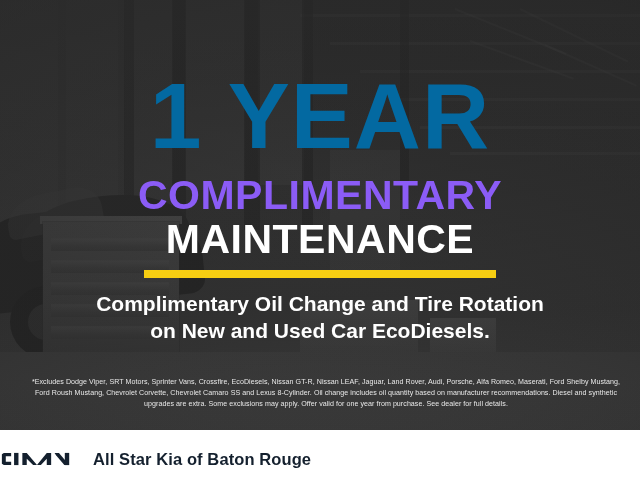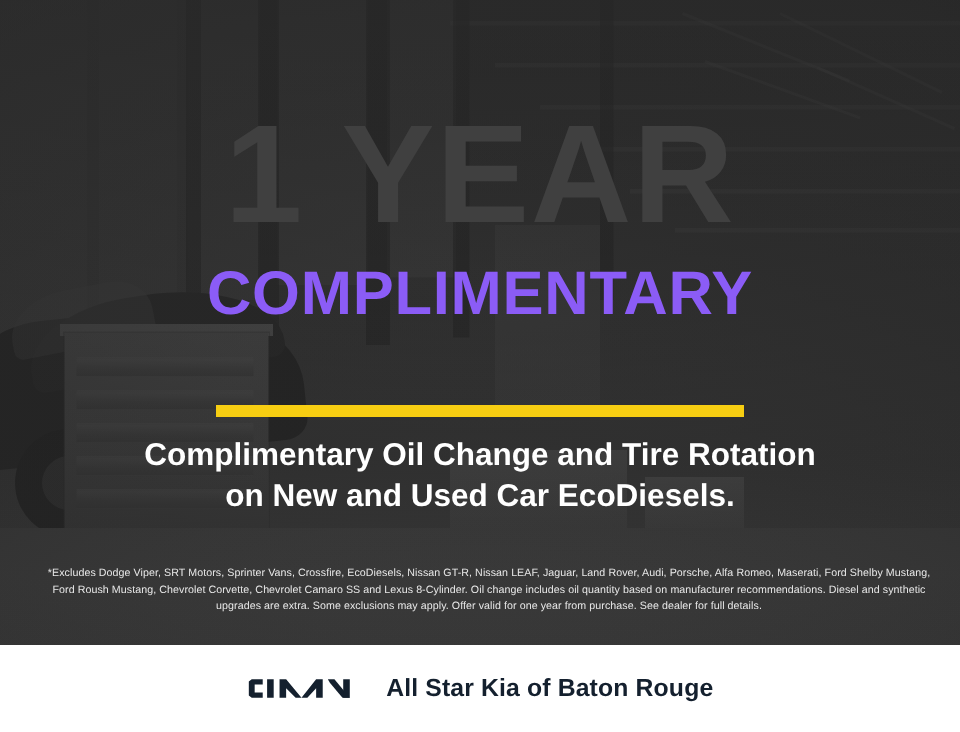--- a/index.html
+++ b/index.html
@@ -196,21 +196,21 @@
 
   .headline-year {
     position: absolute;
     left: 0;
     right: 0;
     top: 72px;
     font-size: 93px;
     line-height: 0.95;
     font-weight: 700;
     letter-spacing: 1px;
-    color: #404040;
+    color: #0369a1;
   }
 
   .headline-sub1 {
     position: absolute;
     left: 0;
     right: 0;
     top: 175px;
     font-size: 41px;
     line-height: 1.0;
     font-weight: 700;
@@ -265,21 +265,21 @@
   
   .logobar {
     position: absolute;
     left: 0;
     top: 430px;
     width: 640px;
     height: 58px;
     background: #ffffff;
     display: flex;
     align-items: center;
-    justify-content: center;
+    justify-content: flex-start;
     gap: 19px;
   }
   .kia-logo {
     display: block;
     width: 74px;
     height: 20px;
   }
   .dealer-name {
     font-size: 16.5px;
     font-weight: 700;
@@ -351,20 +351,21 @@
     <div class="scrim"></div>
     <div class="scrim2"></div>
   </div>
 
   <div class="content">
 
     <div class="headline-year">1 YEAR</div>
 
     <div class="headline-sub1">COMPLIMENTARY</div>
 
+    <div class="headline-sub2">MAINTENANCE</div>
 
     <div class="rule"></div>
 
     <div class="subhead">
       <div>Complimentary Oil Change and Tire Rotation</div>
       <div>on New and Used Car EcoDiesels.</div>
     </div>
 
     <div class="disclaimer">*Excludes Dodge Viper, SRT Motors, Sprinter Vans, Crossfire, EcoDiesels, Nissan GT-R, Nissan LEAF, Jaguar, Land Rover, Audi, Porsche, Alfa Romeo, Maserati, Ford Shelby Mustang, Ford Roush Mustang, Chevrolet Corvette, Chevrolet Camaro SS and Lexus 8-Cylinder. Oil change includes oil quantity based on manufacturer recommendations. Diesel and synthetic upgrades are extra. Some exclusions may apply. Offer valid for one year from purchase. See dealer for full details.</div>
   </div>

